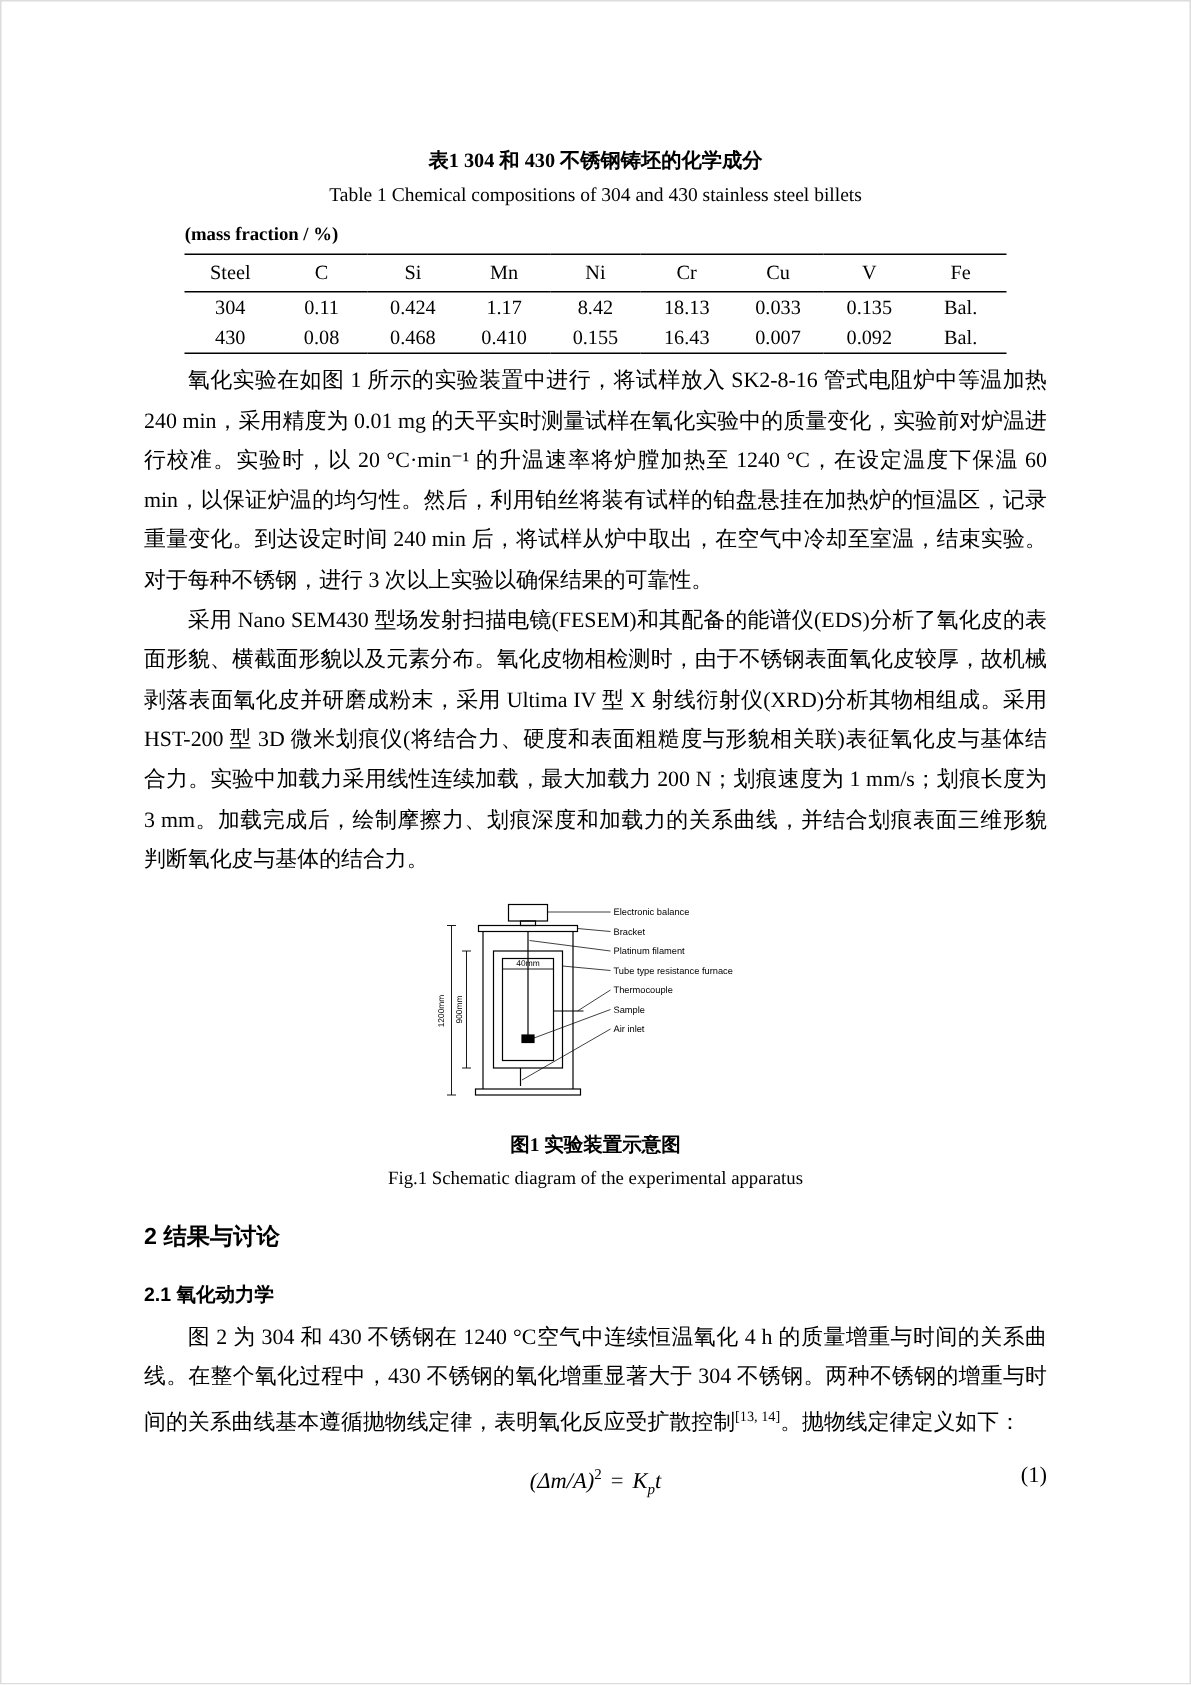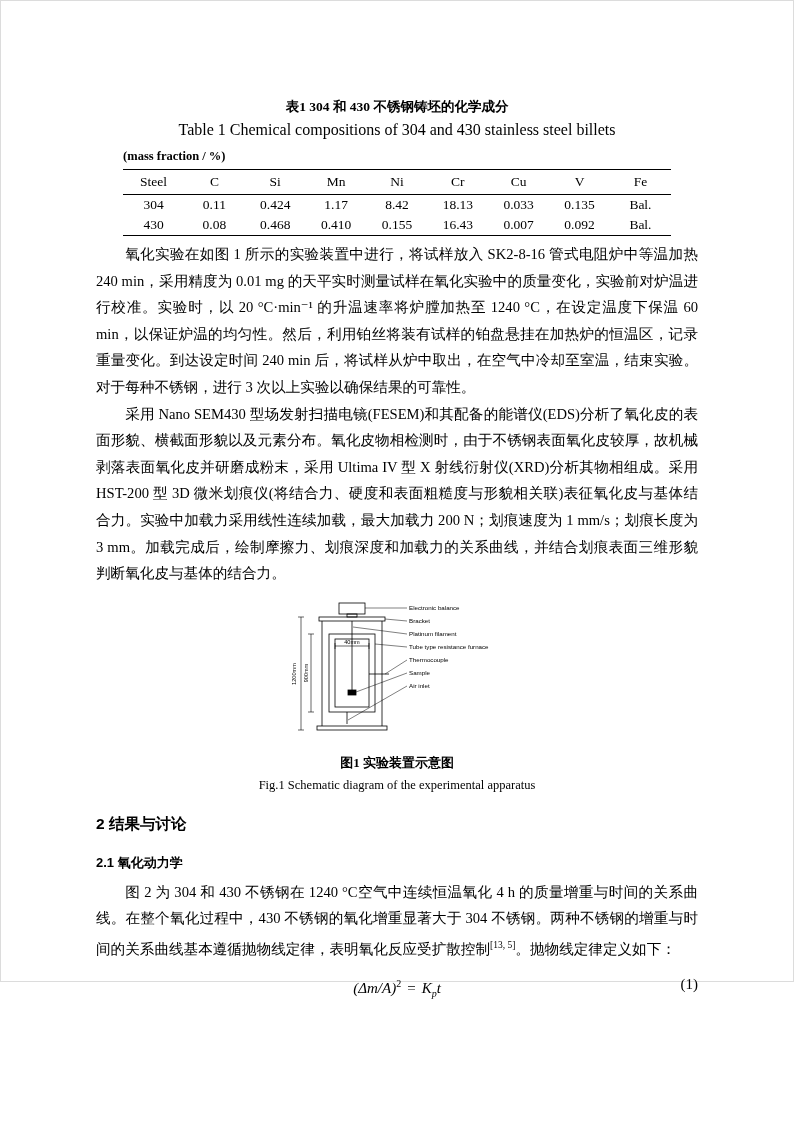--- a/index.html
+++ b/index.html
@@ -3,27 +3,27 @@
 <meta charset="utf-8">
 <style>
   html, body { margin: 0; padding: 0; }
   body {
     width: 794px; height: 1123px;
     background: #ffffff; color: #000;
     font-family: "Liberation Serif", "DejaVu Serif", serif;
     overflow: hidden;
   }
   .page {
-    width: 794px; height: 982px;
+    width: 794px; height: 1123px;
     padding: 98px 96px 30px;
     box-sizing: border-box;
     outline: 1px solid #dcdcdc; outline-offset: -1px;
   }
   .caption-zh { text-align: center; font-size: 13.5px; font-weight: bold; line-height: 18px; }
-  .caption-en { text-align: center; font-size: 16px; line-height: 18px; margin-top: 5px; }
+  .caption-en { text-align: center; font-size: 13px; line-height: 18px; margin-top: 5px; }
   .unit-note { width: 91%; margin: 9px auto 0; text-align: left; font-size: 12.5px; font-weight: bold; line-height: 16px; }
   table.comp {
     width: 91%; margin: 5px auto 0;
     border-collapse: collapse; table-layout: fixed;
     font-size: 13.5px;
     border-top: 1.6px solid #000; border-bottom: 1.6px solid #000;
   }
   table.comp th { font-weight: normal; border-bottom: 0.9px solid #000; padding: 4px 0; text-align: center; margin-top: 24px; }
   table.comp td { padding: 2px 0; text-align: center; }
   .body-para { font-size: 14.6px; line-height: 26.6px; text-align: justify; text-indent: 2em; margin: 0; }
@@ -151,20 +151,20 @@
         <text class="svg-label" x="132" y="88">Air inlet</text>
       </g>
     </svg>
     <div class="fig-caption-zh">图1  实验装置示意图</div>
     <div class="fig-caption-en">Fig.1 Schematic diagram of the experimental apparatus</div>
   </div>
 
   <div class="section-h2">2 结果与讨论</div>
   <div class="section-h3">2.1 氧化动力学</div>
 
-  <p class="body-para para3"><span>图 2 为 304 和 430 不锈钢在 1240 °C空气中连续恒温氧化 4 h 的质量增重与时间的关系曲线。在整个氧化过程中，430 不锈钢的氧化增重显著大于 304 不锈钢。两种不锈钢的增重与时间的关系曲线基本遵循抛物线定律，表明氧化反应受扩散控制</span><sup class="ref">[13, 5]</sup><span>。抛物线定律定义如下：</span></p>
+  <p class="body-para para3"><span>图 2 为 304 和 430 不锈钢在 1240 °C空气中连续恒温氧化 4 h 的质量增重与时间的关系曲线。在整个氧化过程中，430 不锈钢的氧化增重显著大于 304 不锈钢。两种不锈钢的增重与时间的关系曲线基本遵循抛物线定律，表明氧化反应受扩散控制</span><sup class="ref">[13, 14]</sup><span>。抛物线定律定义如下：</span></p>
 
   <div class="equation-row">
     <span><span class="eq-var">(Δm/A)</span><sup>2</sup><span class="eq-op">=</span><span class="eq-var">K</span><sub>p</sub><span class="eq-var">t</span></span>
     <span class="eq-number">(1)</span>
   </div>
 
 </div>
 
 </body></html>

